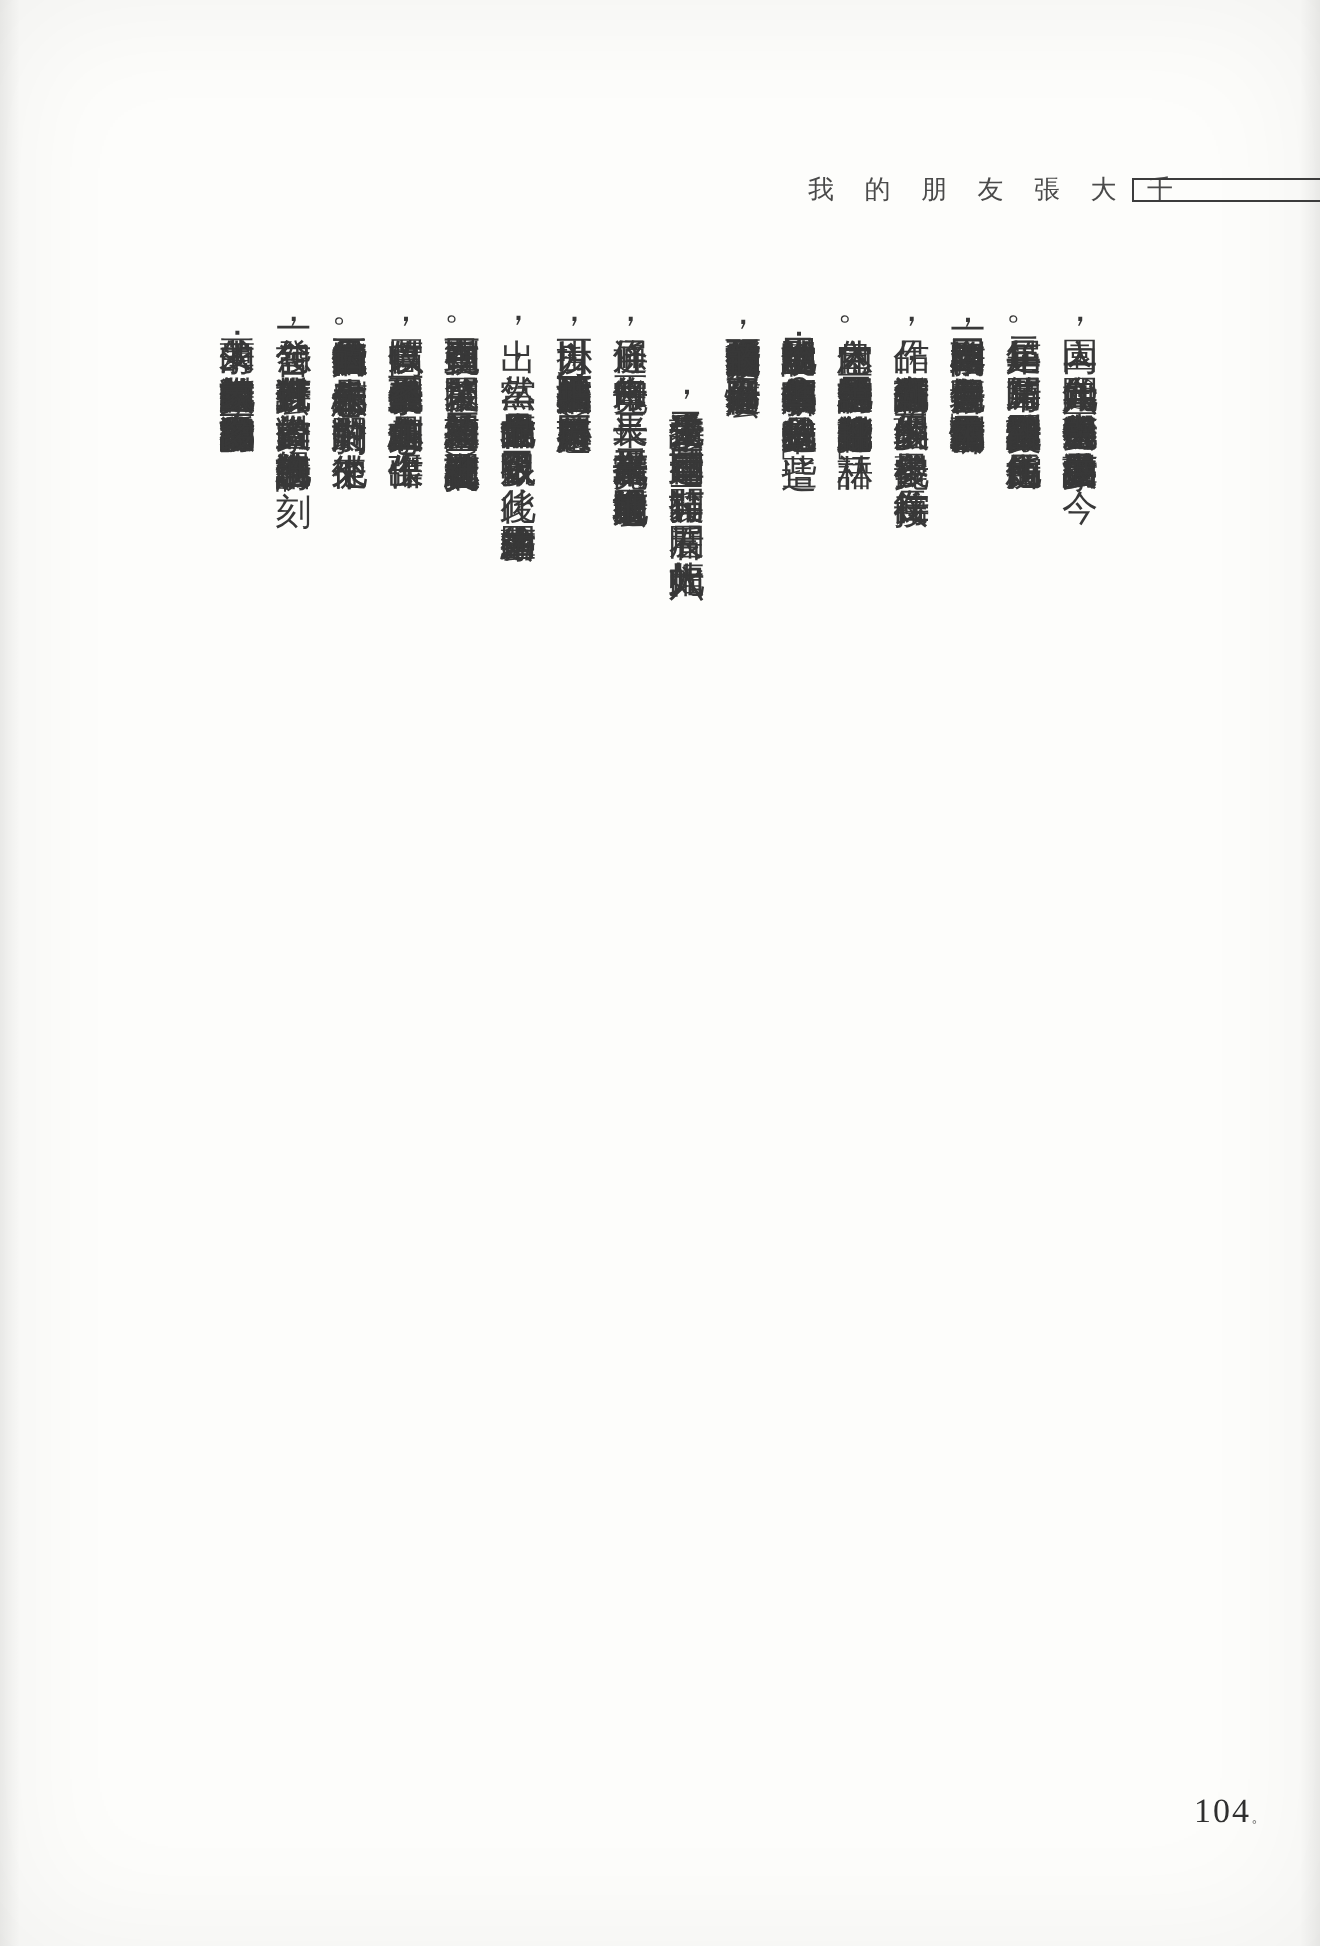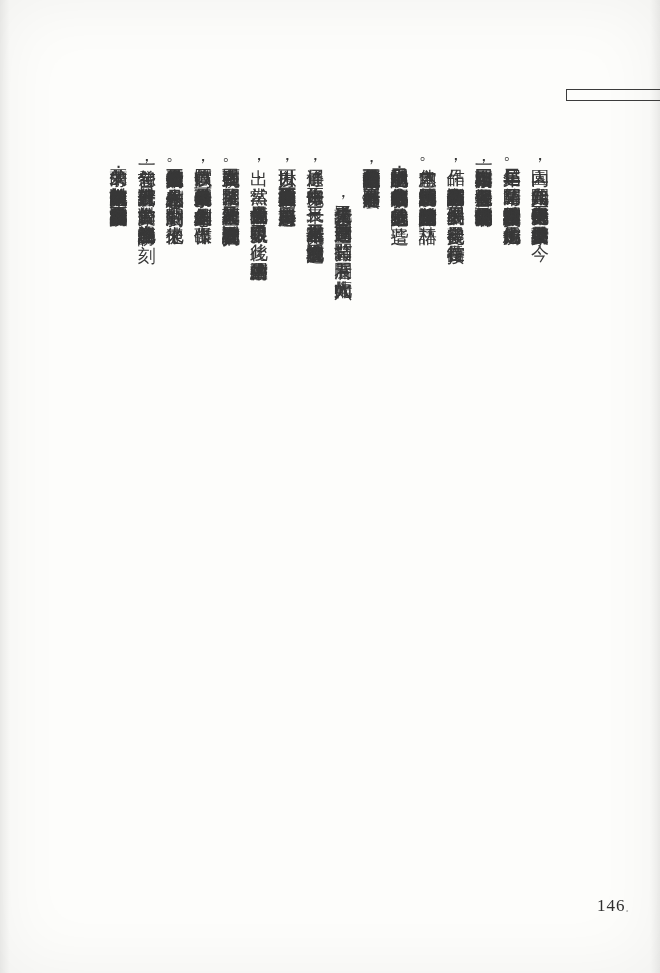--- a/index.html
+++ b/index.html
@@ -88,20 +88,21 @@
   }
 </style>
 </head>
 <body>
 
 <div class="page">
 
   <div class="scan-edge-left"></div>
   <div class="scan-edge-right"></div>
 
+  <div class="running-head">我 的 朋 友 張 大 千</div>
 
   <div class="head-rule-box"></div>
 
   <div class="text-block">
     <div class="v-col">園內，自一九六〇年開始，每兩年舉行一次近代藝術展覽，邀請世界的藝術家參展，今</div>
     <div class="v-col">年是第二屆。第一屆開幕時，特別邀請林語堂博士自美國專程來參觀，由館長馬他拉所</div>
     <div class="v-col">親自陪同自一樓到三樓，參觀每一個展覽會場，見到很多稀奇古怪琳瑯滿目的「藝術」</div>
     <div class="v-col">作品，有許多所謂近代藝術作品過分新潮，不易理解的太多，參觀完畢後，在館長接待</div>
     <div class="v-col">室內休息。馬拉他所館長問語堂博士說：「請您對這些近代藝術創作給點批評。」林語</div>
     <div class="v-col">堂用他那幽默的口吻說：「你們都知皇帝新衣的故事嗎？這就是我唯一的感覺。」這些</div>
@@ -111,16 +112,16 @@
     <div class="v-col">方可以掛，館長立即下令在三樓扶梯前正面的大牆上，將〈巨荷圖〉懸掛起來展</div>
     <div class="v-col">出，當然，也是全會場中最大的一幅作品，吸引了很多觀眾，此後，中國的繪畫藝術才</div>
     <div class="v-col">在巴西受到重視。展覽閉幕後，巨荷又被空運去紐約；聽說在美國被《讀者文摘》總社</div>
     <div class="v-col">以高價收買，可是大千先生親自到手的錢並不多。創作是一個畫家的心血，一張傑出作</div>
     <div class="v-col">品更不是能以金錢來衡量其價值的。大千先生只顧悉心創作，對於中間剝削，他從來未</div>
     <div class="v-col">發一句怨言，或對任何人有什麼批評，對於古今的畫家，他也絕沒有一句譭謗的話、刻</div>
     <div class="v-col">薄的要求；對於前來請教他的年輕畫家，不論當面或背後都是稱讚與鼓勵的多。</div>
   </div>
 
   <div class="page-number">
-    <span>146</span><span class="mark">。</span>
+    <span>104</span><span class="mark">。</span>
   </div>
 
 </div>
 
 </body></html>

